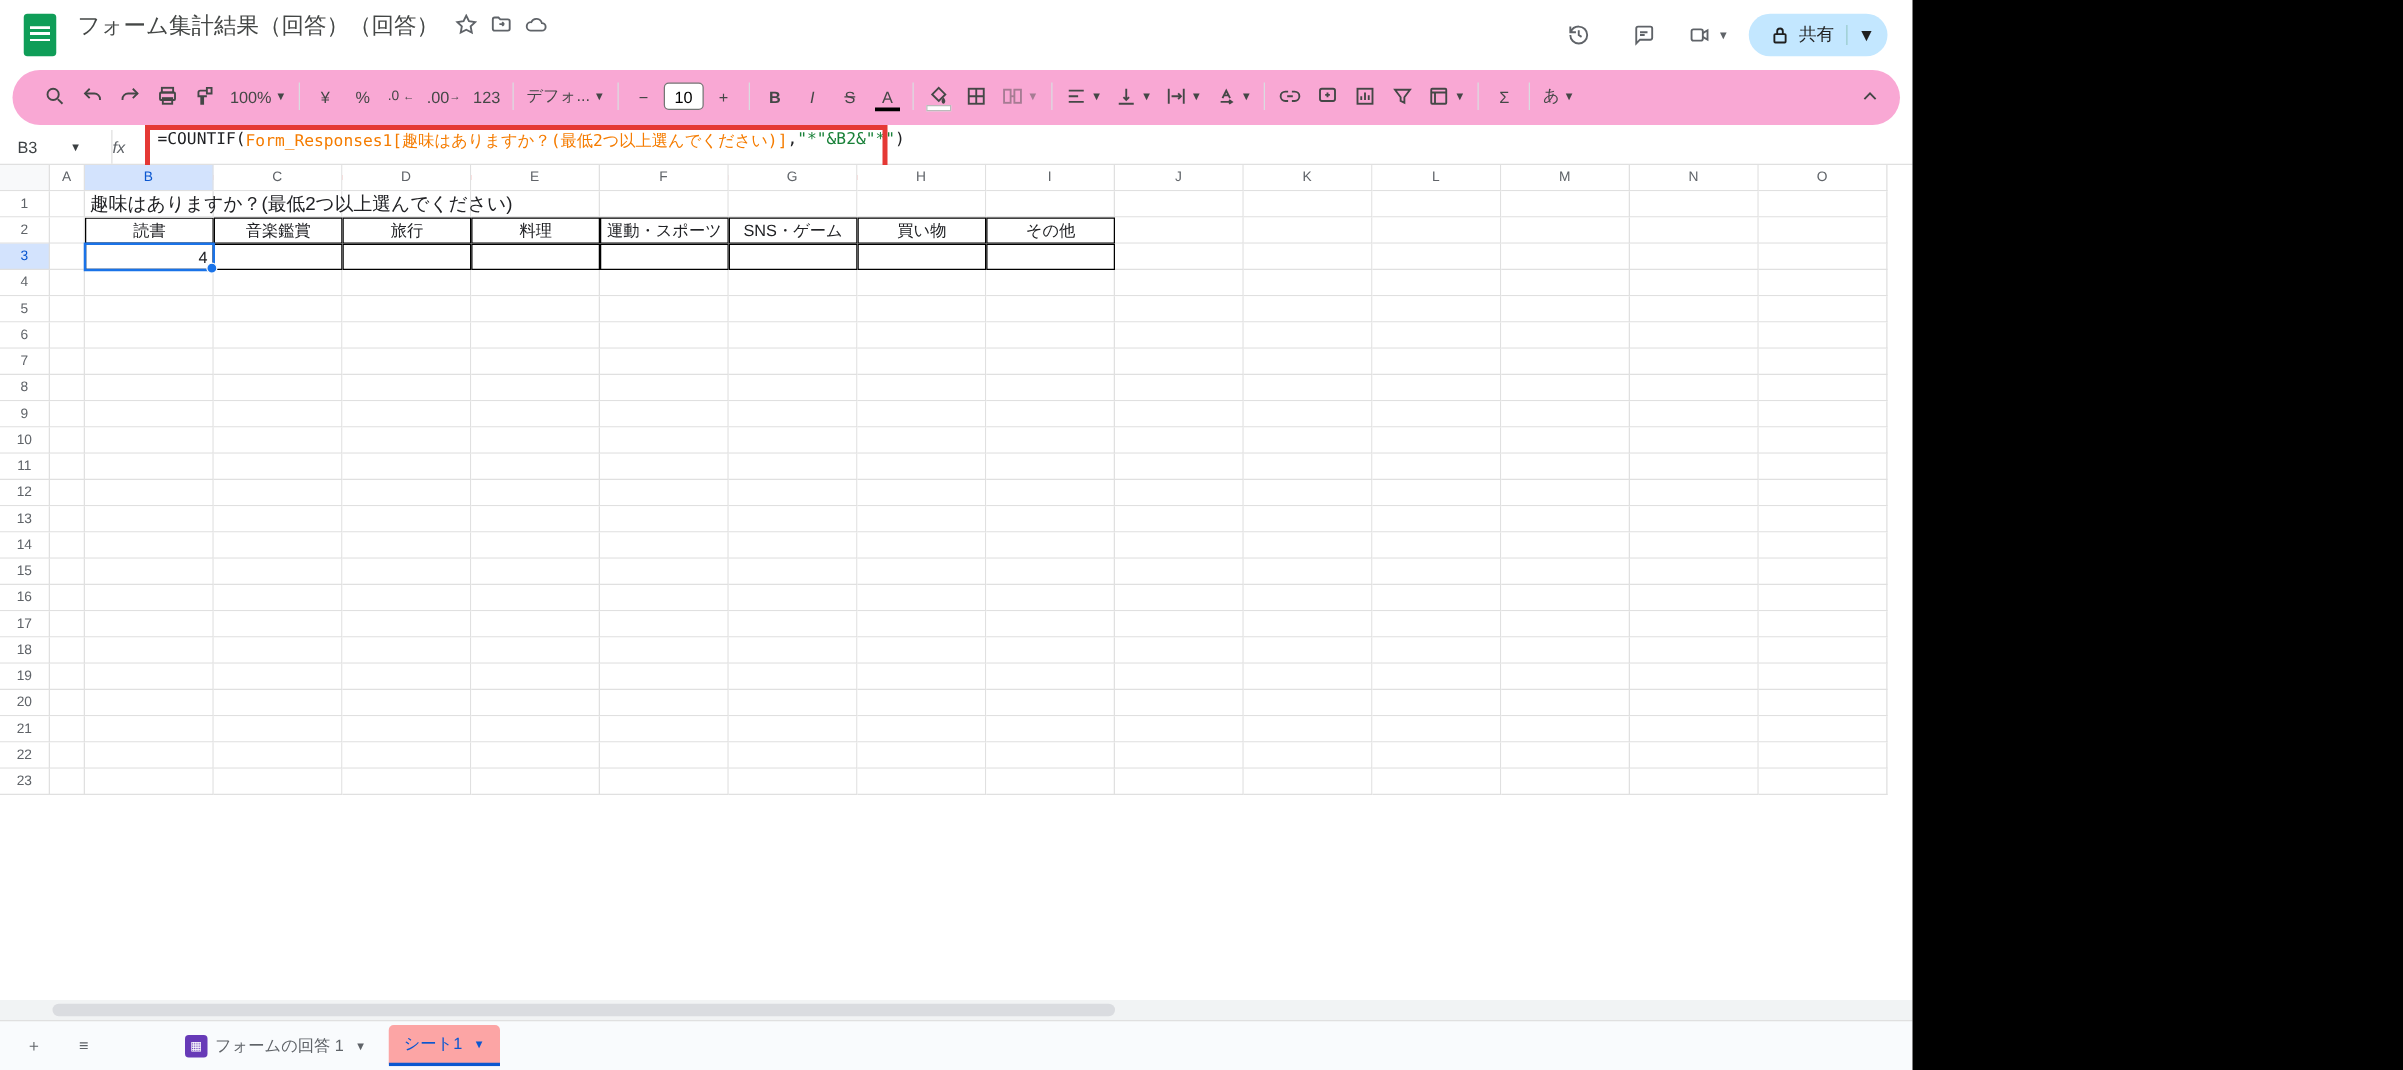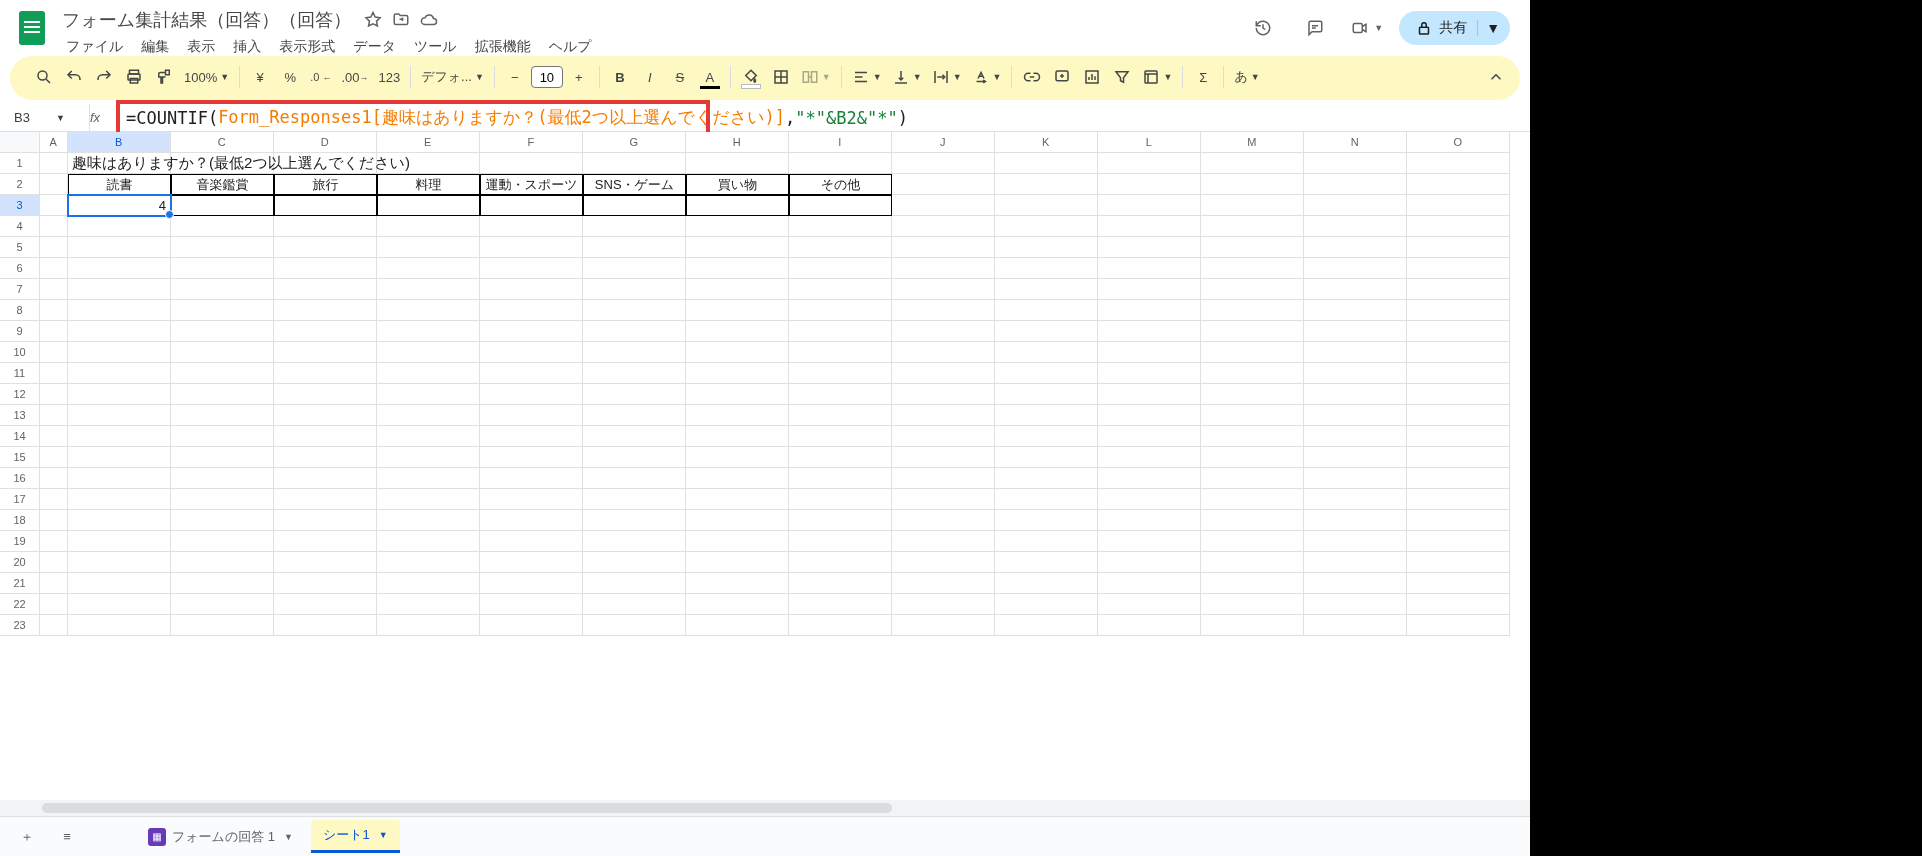--- a/index.html
+++ b/index.html
@@ -17,37 +17,37 @@
   .doc-title { font-size: 18px; color: #444746; padding: 0 4px; }
   .title-icon { color: #5f6368; width: 20px; height: 20px; display: flex; align-items: center; justify-content: center; cursor: pointer; }
   .menus { display: flex; gap: 2px; margin-top: 2px; }
   .menu-item { padding: 4px 8px; font-size: 14px; color: #444746; cursor: pointer; border-radius: 4px; }
   .title-right { display: flex; align-items: center; gap: 12px; padding-right: 8px; }
   .circle-btn { width: 40px; height: 40px; border-radius: 50%; display: flex; align-items: center; justify-content: center; cursor: pointer; color: #5f6368; }
   .share-btn { display: flex; align-items: center; gap: 6px; background: #c3e7ff; border-radius: 40px; padding: 8px 10px 8px 16px; font-size: 14px; color: #1f1f1f; cursor: pointer; }
   .share-btn .drop { border-left: 1px solid #9cc; padding-left: 8px; margin-left: 4px; }
 
   
-  .toolbar { display: flex; align-items: center; gap: 2px; padding: 4px 10px 6px 20px; height: 44px;  border-radius: 32px; margin: 0 10px; background:#fef9c3;}
+  .toolbar { display: flex; align-items: center; gap: 2px; padding: 4px 10px 6px 20px; height: 44px;  border-radius: 32px; margin: 0 10px; background:#f9a8d4;}
   .tbtn { min-width: 28px; height: 28px; display: flex; align-items: center; justify-content: center; border-radius: 4px; color: #444746; cursor: pointer; font-size: 13px; padding: 0 4px; }
   .sep { width: 1px; height: 22px; background: #dadce0; margin: 0 4px; }
   .font-name { min-width: 60px; justify-content: space-between; align-items: center; }
   .font-size-box { display: flex; align-items: center; gap: 2px; }
   .font-size-input { width: 32px; height: 22px; text-align: center; border: 1px solid #747775; border-radius: 4px; font-size: 13px; }
   .drop-arrow { font-size: 9px; margin-left: 3px; }
   .disabled { opacity: 0.45; pointer-events: none; }
   .text-color-btn { position: relative; }
   .text-color-btn::after { content:""; position:absolute; left:4px; right:4px; bottom:2px; height:3px; background:#000; }
   .fill-color-btn::after { content:""; position:absolute; left:4px; right:4px; bottom:2px; height:3px; background:#fff; border:1px solid #bbb; }
 
   
   .formula-row { display: flex; align-items: center; height: 28px; border-bottom: 1px solid #e0e0e0; margin-top:4px;}
   .name-box { width: 90px; display: flex; align-items: center; justify-content: space-between; padding: 0 24px 0 14px; font-size: 13px; color: #3c4043; border-right: 1px solid #e0e0e0; height: 100%; }
   .fx-label { width: 30px; text-align: left; color: #5f6368; font-style: italic; font-size: 13px; }
-  .formula-input { flex: 1; padding: 0 6px; display: flex; align-items: center; font-family: "Consolas", monospace; font-size: 17px; height: 100%; position: relative; }
+  .formula-input { flex: 1; padding: 0 6px; display: flex; font-family: "Consolas", monospace; font-size: 13px; height: 100%; position: relative; }
   .highlight-box { position: absolute; border: 4px solid #e53935; left: -4px; top: -4px; height: 44px; width: 594px; pointer-events: none; }
   .token-plain { color: #202124; }
   .token-range { color: #f57c00; }
   .token-str { color: #188038; }
 
   
   .grid-wrap { flex: 1; overflow: hidden; position: relative; }
   .grid { display: grid; grid-template-columns: 40px 104px repeat(13, 104px); }
   .col-head, .row-head, .corner, .cell { border-right: 1px solid #e0e0e0; border-bottom: 1px solid #e0e0e0; height: 21px; display: flex; align-items: center; justify-content: center; font-size: 11px; color: #5f6368; background: #fff; }
   .corner { background: #f8f9fa; }
@@ -61,21 +61,21 @@
   .active-cell::after { content: ""; position: absolute; right: -4px; bottom: -4px; width: 7px; height: 7px; background: #1a73e8; border: 1px solid #fff; border-radius: 50%; }
 
   
   .hscroll { height: 16px; background: #f1f3f4; display: flex; align-items: center; }
   .hscroll-thumb { height: 10px; width: 850px; background: #dadce0; border-radius: 6px; margin-left: 42px; }
 
   
   .sheet-bar { height: 40px; border-top: 1px solid #e0e0e0; display: flex; align-items: center; padding: 0 10px; gap: 6px; background: #f9fbfd; }
   .sheet-btn { width: 34px; height: 30px; display: flex; align-items: center; justify-content: center; color: #5f6368; border-radius: 4px; cursor: pointer; }
   .sheet-tab { display: flex; align-items: center; gap: 6px; padding: 6px 12px; font-size: 13px; color: #5f6368; border-radius: 4px 4px 0 0; cursor: pointer; }
-  .sheet-tab.active { color: #0b57d0; background: #fef9c3; border-bottom: 3px solid #0b57d0; font-weight: 500; }
+  .sheet-tab.active { color: #0b57d0; background: #fca5a5; border-bottom: 3px solid #0b57d0; font-weight: 500; }
   .tab-icon { width: 18px; height: 18px; background: #673ab7; border-radius: 3px; display: flex; align-items: center; justify-content: center; color: #fff; font-size: 10px; }
 
   svg { width: 18px; height: 18px; }
 </style>
 </head>
 <body>
 
 <div class="app">
 
   <div class="titlebar">
@@ -95,31 +95,20 @@
               <path d="M3 6a2 2 0 012-2h4l2 2h8a2 2 0 012 2v8a2 2 0 01-2 2H5a2 2 0 01-2-2V6z"></path>
               <path d="M10 11h5m0 0l-2-2m2 2l-2 2"></path>
             </svg>
         </span>
         <span class="title-icon">
           <svg viewBox="0 0 24 24" fill="none" stroke="currentColor" stroke-width="2">
               <path d="M18 18a4 4 0 000-8 6 6 0 00-11.3-1A4.5 4.5 0 006 18h12z"></path>
             </svg>
         </span>
       </div>
-      <div class="menus">
-        <span class="menu-item">ファイル</span>
-        <span class="menu-item">編集</span>
-        <span class="menu-item">表示</span>
-        <span class="menu-item">挿入</span>
-        <span class="menu-item">表示形式</span>
-        <span class="menu-item">データ</span>
-        <span class="menu-item">ツール</span>
-        <span class="menu-item">拡張機能</span>
-        <span class="menu-item">ヘルプ</span>
-      </div>
     </div>
     <div class="title-right">
       <div class="circle-btn">
         <svg viewBox="0 0 24 24" fill="none" stroke="currentColor" stroke-width="2">
             <path d="M3 12a9 9 0 109-9 9 9 0 00-8.5 6M3 3v6h6"></path>
             <path d="M12 7v5l3 2"></path>
           </svg>
       </div>
       <div class="circle-btn">
         <svg viewBox="0 0 24 24" fill="none" stroke="currentColor" stroke-width="2">

